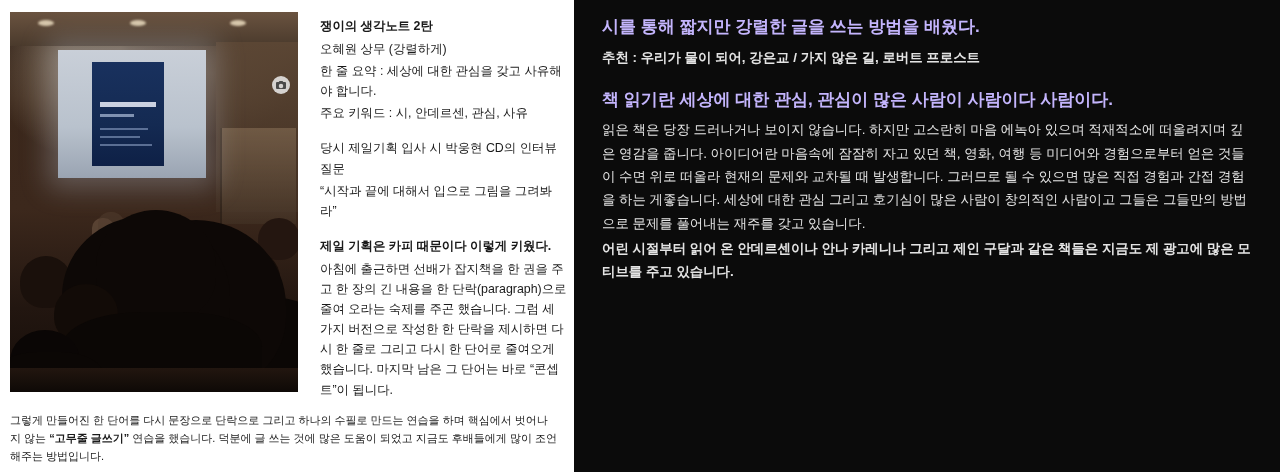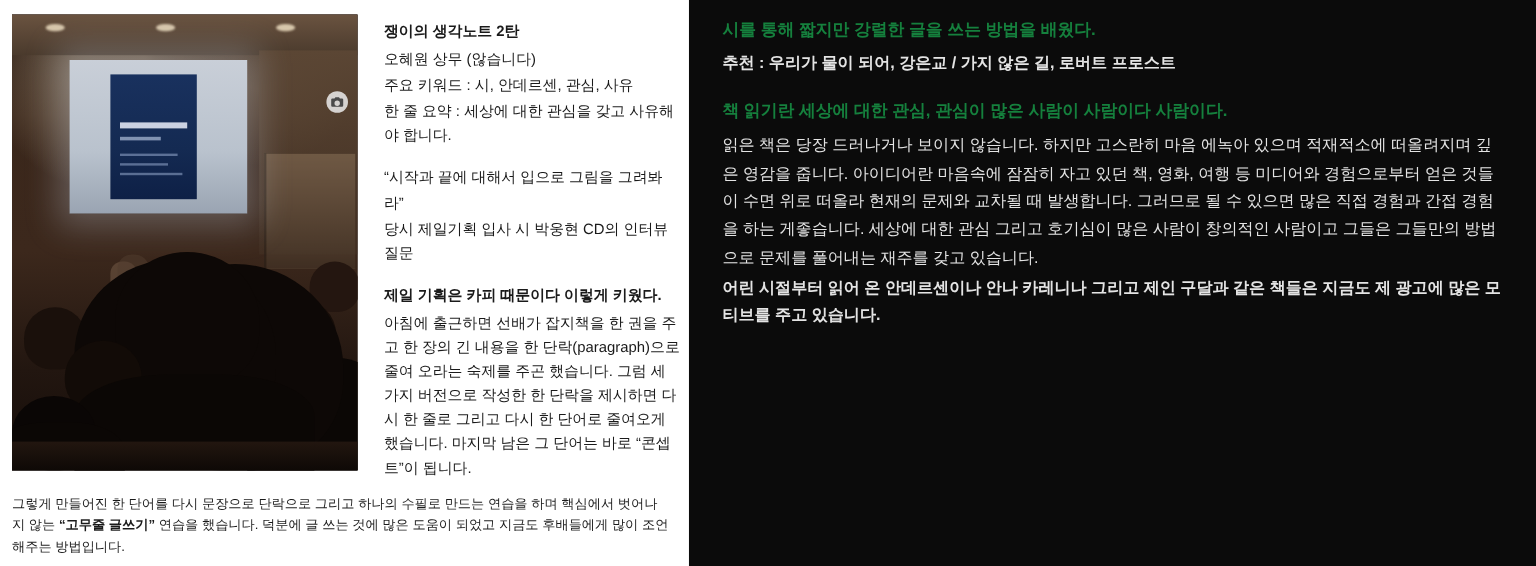--- a/index.html
+++ b/index.html
@@ -213,24 +213,24 @@
     width: 706px;
     height: 472px;
     background: #0b0b0b;
     box-sizing: border-box;
     padding: 14px 24px 10px 28px;
     color: #e9e9e9;
     overflow: hidden;
   }
   .right-panel h2 {
     margin: 0 0 6px 0;
-    font-size: 14px;
+    font-size: 17px;
     font-weight: bold;
     line-height: 1.5;
-    color: #15803d;
+    color: #c4b5fd;
   }
   .right-panel p {
     margin: 0;
     font-size: 13.4px;
     line-height: 1.74;
     color: #e4e4e4;
   }
   .right-panel .spacer { height: 18px; }
   .right-panel .reco { margin-top: 2px; font-weight: bold; }
 </style>
@@ -279,26 +279,26 @@
 
         <div class="photo-badge">
           <svg width="12" height="12" viewBox="0 0 24 24" aria-hidden="true">
             <path d="M9 4l-1.5 2H4a2 2 0 0 0-2 2v10a2 2 0 0 0 2 2h16a2 2 0 0 0 2-2V8a2 2 0 0 0-2-2h-3.5L15 4H9zm3 5.5A4.5 4.5 0 1 1 7.5 14 4.5 4.5 0 0 1 12 9.5z" fill="#4a4a4a"></path>
           </svg>
         </div>
       </div>
 
       <div class="left-text">
         <p class="title-line">쟁이의 생각노트 2탄</p>
-        <p>오혜원 상무 (않습니다)</p>
+        <p>오혜원 상무 (강렬하게)</p>
+        <p>한 줄 요약 : 세상에 대한 관심을 갖고 사유해야 합니다.</p>
         <p>주요 키워드 : 시, 안데르센, 관심, 사유</p>
-        <p>한 줄 요약 : 세상에 대한 관심을 갖고 사유해야 합니다.</p>
         <div class="gap"></div>
+        <p>당시 제일기획 입사 시 박웅현 CD의 인터뷰 질문</p>
         <p>“시작과 끝에 대해서 입으로 그림을 그려봐라”</p>
-        <p>당시 제일기획 입사 시 박웅현 CD의 인터뷰 질문</p>
         <div class="gap"></div>
         <p class="title-line">제일 기획은 카피 때문이다 이렇게 키웠다.</p>
         <p>아침에 출근하면 선배가 잡지책을 한 권을 주고 한 장의 긴 내용을 한 단락(paragraph)으로 줄여 오라는 숙제를 주곤 했습니다. 그럼 세 가지 버전으로 작성한 한 단락을 제시하면 다시 한 줄로 그리고 다시 한 단어로 줄여오게 했습니다. 마지막 남은 그 단어는 바로 “콘셉트”이 됩니다.</p>
       </div>
     </div>
 
     <div class="left-bottom">
       <p>
         <span>그렇게 만들어진 한 단어를 다시 문장으로 단락으로 그리고 하나의 수필로 만드는 연습을 하며 핵심에서 벗어나지 않는 </span><span class="bold">“고무줄 글쓰기”</span><span> 연습을 했습니다. 덕분에 글 쓰는 것에 많은 도움이 되었고 지금도 후배들에게 많이 조언해주는 방법입니다.</span>
       </p>

